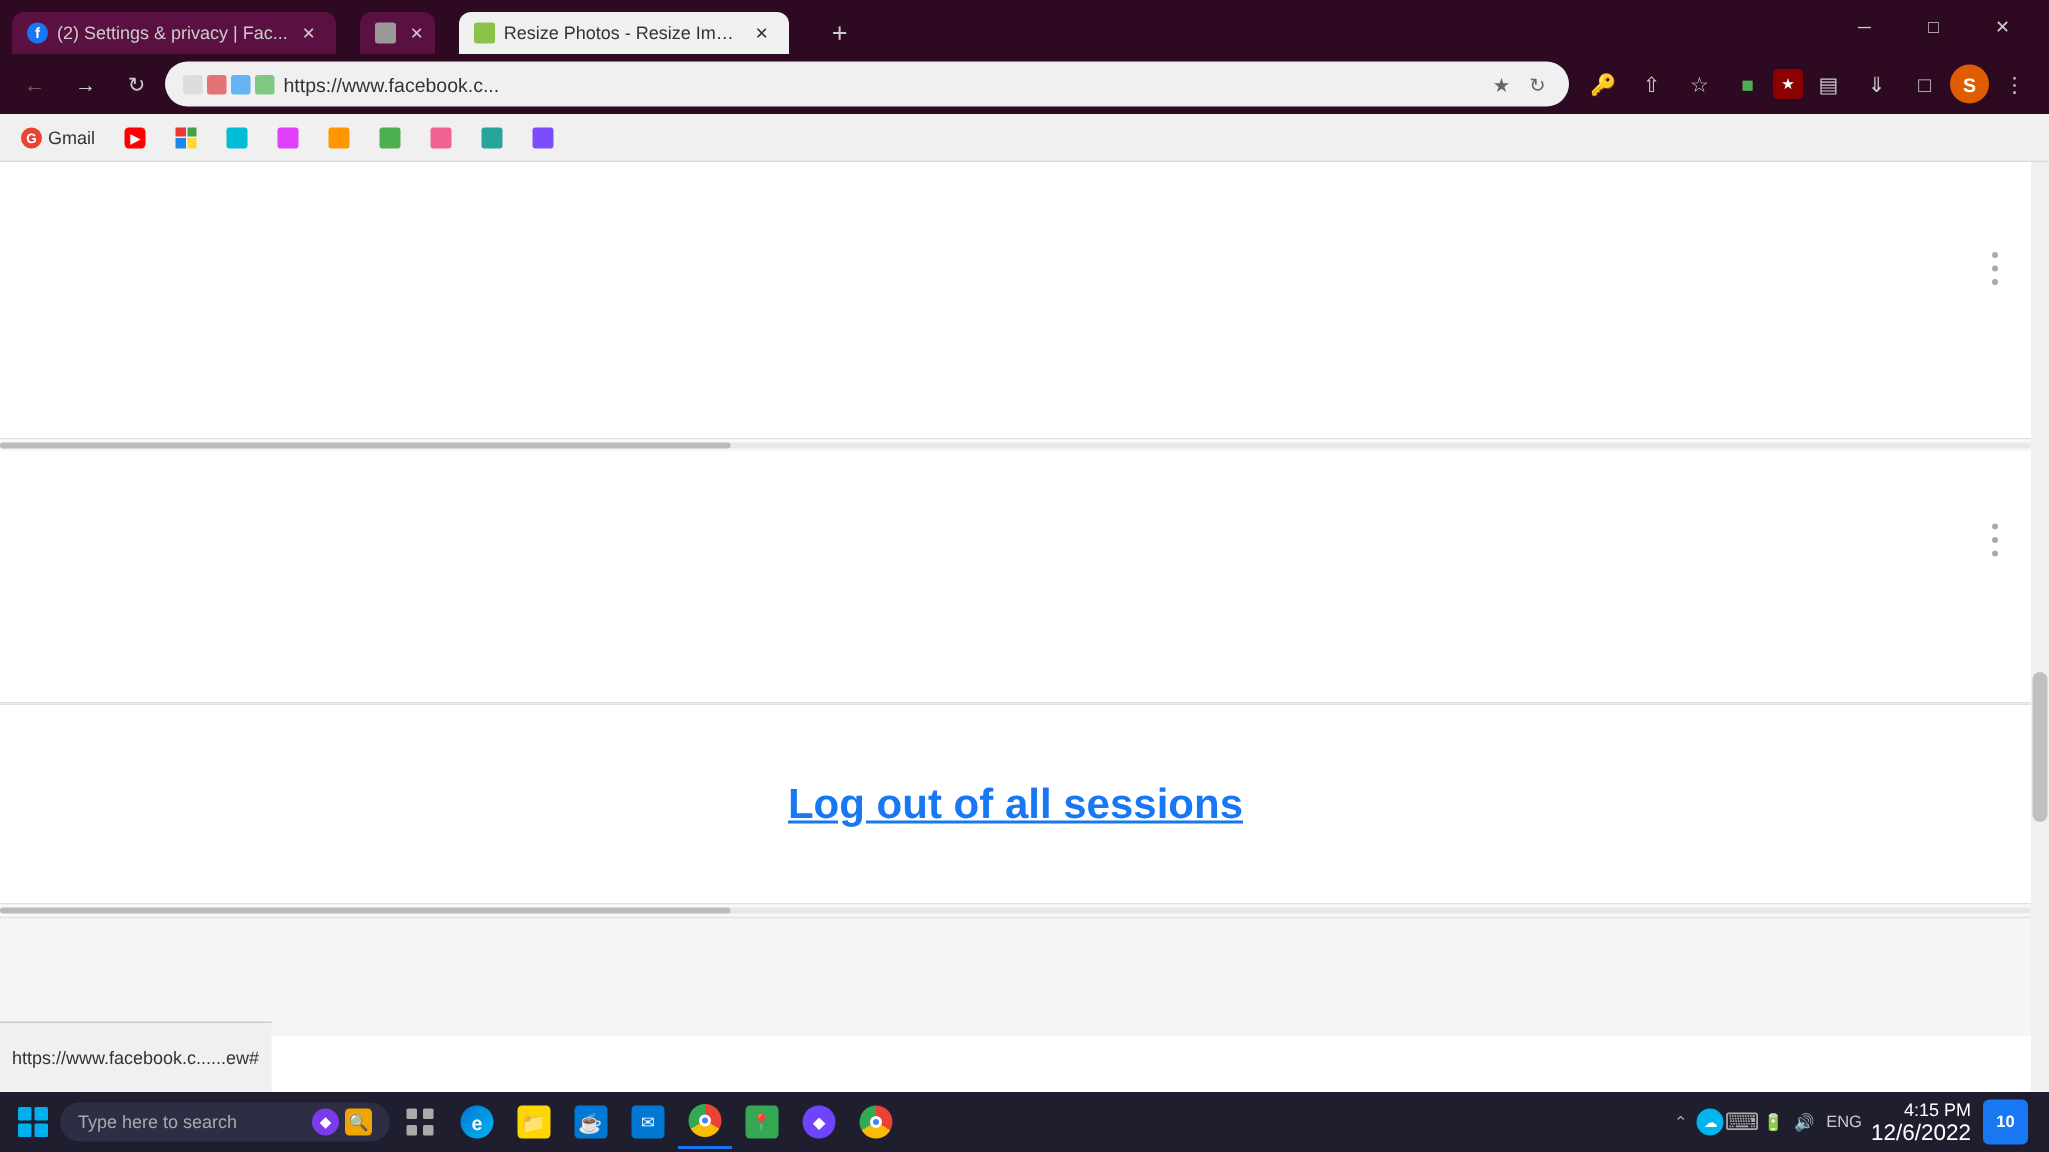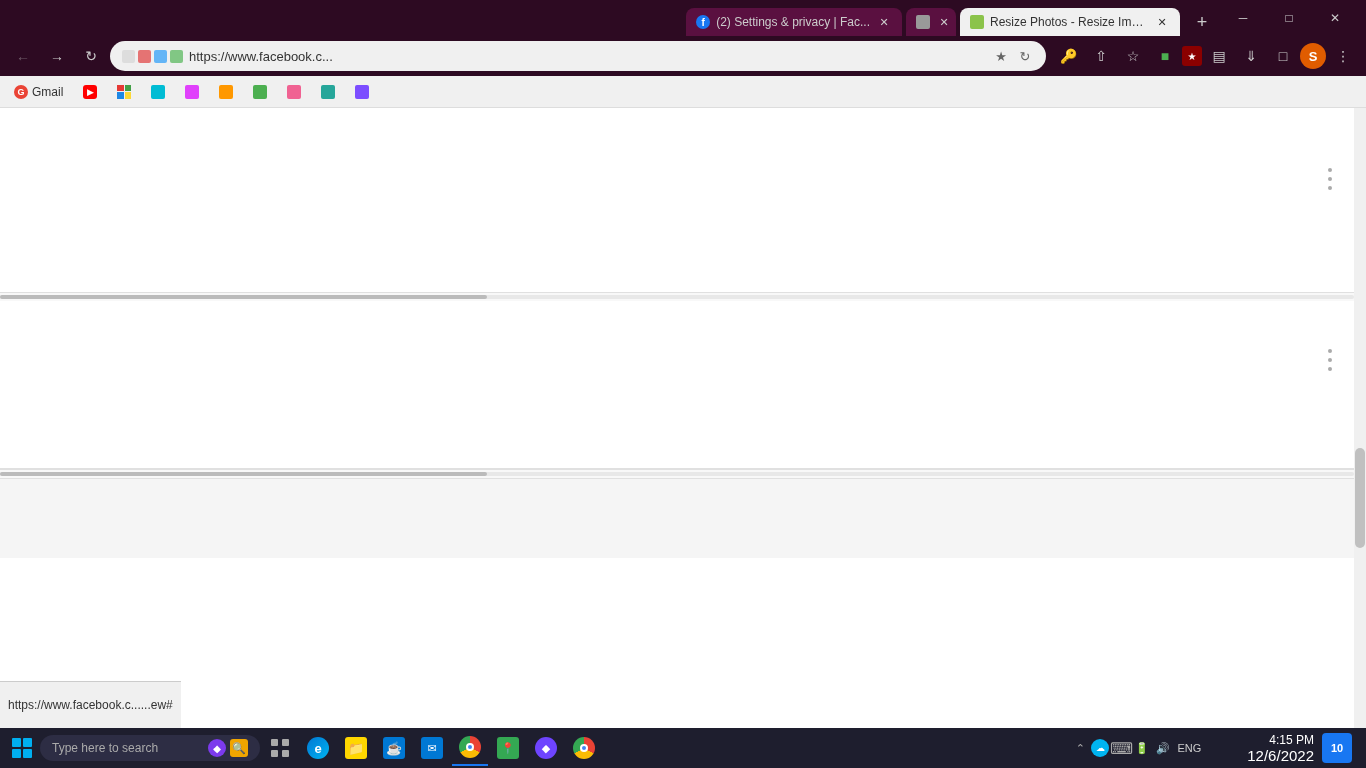--- a/index.html
+++ b/index.html
@@ -3,21 +3,21 @@
   <meta charset="utf-8">
   <style>
     * { margin: 0; padding: 0; box-sizing: border-box; }
     body { width: 1366px; height: 768px; overflow: hidden; font-family: 'Segoe UI', Arial, sans-serif; background: #f0f0f0; }
 
     
     .browser-frame { width: 100%; height: 768px; display: flex; flex-direction: column; background: #2d0a22; }
 
     
     .title-bar { height: 36px; background: #2d0a22; display: flex; align-items: center; padding: 0 8px; gap: 4px; }
-    .tab-group { display: flex; align-items: flex-end; gap: 4px; flex: 1; height: 100%; justify-content: flex-end; }
+    .tab-group { display: flex; align-items: flex-end; gap: 16px; flex: 1; height: 100%; }
     .tab { display: flex; align-items: center; height: 28px; background: #5a1040; border-radius: 8px 8px 0 0; padding: 0 10px; gap: 6px; font-size: 12px; color: #ccc; cursor: pointer; max-width: 220px; min-width: 160px; }
     .tab.active { background: #f0f0f0; color: #333; }
     .tab-favicon { width: 14px; height: 14px; border-radius: 2px; flex-shrink: 0; }
     .tab-favicon.fb { background: #1877f2; border-radius: 50%; display: flex; align-items: center; justify-content: center; }
     .tab-favicon.fb::after { content: 'f'; color: white; font-size: 10px; font-weight: bold; }
     .tab-label { flex: 1; overflow: hidden; text-overflow: ellipsis; white-space: nowrap; font-size: 12px; }
     .tab-close { width: 16px; height: 16px; border-radius: 50%; display: flex; align-items: center; justify-content: center; font-size: 11px; cursor: pointer; flex-shrink: 0; }
     .new-tab-btn { width: 28px; height: 28px; display: flex; align-items: center; justify-content: center; color: #ccc; font-size: 18px; cursor: pointer; border-radius: 50%; margin-left: 4px; }
     .window-controls { display: flex; align-items: center; gap: 0; margin-left: auto; }
     .window-btn { width: 46px; height: 36px; display: flex; align-items: center; justify-content: center; color: #ccc; font-size: 12px; cursor: pointer; }
@@ -214,20 +214,23 @@
 
           <div class="three-dots-vertical" style="position:absolute; right:22px; top:48px; display:flex; flex-direction:column; gap:5px; cursor:pointer;">
             <div class="dot" style="width:4px;height:4px;background:#aaa;border-radius:50%;"></div>
             <div class="dot" style="width:4px;height:4px;background:#aaa;border-radius:50%;"></div>
             <div class="dot" style="width:4px;height:4px;background:#aaa;border-radius:50%;"></div>
           </div>
         </div>
 
         <div class="divider-line" style="height:1px; background:#e0e0e0;"></div>
 
+        <div class="logout-panel" style="display:flex; align-items:center; justify-content:center; padding:50px 20px; background:#fff; border-bottom:1px solid #e0e0e0;">
+          <a class="logout-link" href="#">Log out of all sessions</a>
+        </div>
 
         <div style="height:8px; background:#f8f8f8; position:relative; display:flex; align-items:center; padding:0 4px;">
           <div style="position:absolute; left:0; right:0; height:4px; background:#e8e8e8; bottom:2px; border-radius:2px;">
             <div style="position:absolute; left:0; width:36%; height:100%; background:#bbb; border-radius:2px;"></div>
           </div>
         </div>
 
         <div class="bottom-partial" style="min-height:80px; background:#f5f5f5;"></div>
 
       </div>
@@ -329,21 +332,21 @@
           <div style="width:16px;height:16px;color:#aaa;font-size:11px;display:flex;align-items:center;justify-content:center;cursor:pointer;">⌃</div>
           <div style="width:18px;height:18px;background:#00b4f0;border-radius:50%;display:flex;align-items:center;justify-content:center;cursor:pointer;">
             <span style="color:white;font-size:9px;">☁</span>
           </div>
           <div style="width:18px;height:18px;color:#aaa;display:flex;align-items:center;justify-content:center;cursor:pointer;">⌨</div>
           <div style="width:18px;height:18px;color:#aaa;display:flex;align-items:center;justify-content:center;cursor:pointer;font-size:11px;">🔋</div>
           <div style="width:18px;height:18px;color:#aaa;display:flex;align-items:center;justify-content:center;cursor:pointer;font-size:11px;">🔊</div>
           <div style="color:#ccc;font-size:11px;cursor:pointer;padding:0 2px;">ENG</div>
         </div>
 
-        <div class="time-date" style="display:flex;flex-direction:column;align-items:flex-end;cursor:pointer;margin-left:40px;">
+        <div class="time-date" style="display:flex;flex-direction:column;align-items:flex-end;cursor:pointer;">
           <span class="time" style="color:#fff;font-size:12px;">4:15 PM</span>
           <span class="date" style="color:#fff;font-size:15px;">12/6/2022</span>
         </div>
 
         <div style="width:30px;height:30px;display:flex;align-items:center;justify-content:center;cursor:pointer;background:#1877f2;border-radius:4px;margin-left:4px;">
           <span style="color:white;font-size:11px;font-weight:bold;">10</span>
         </div>
       </div>
     </div>
   </div>

